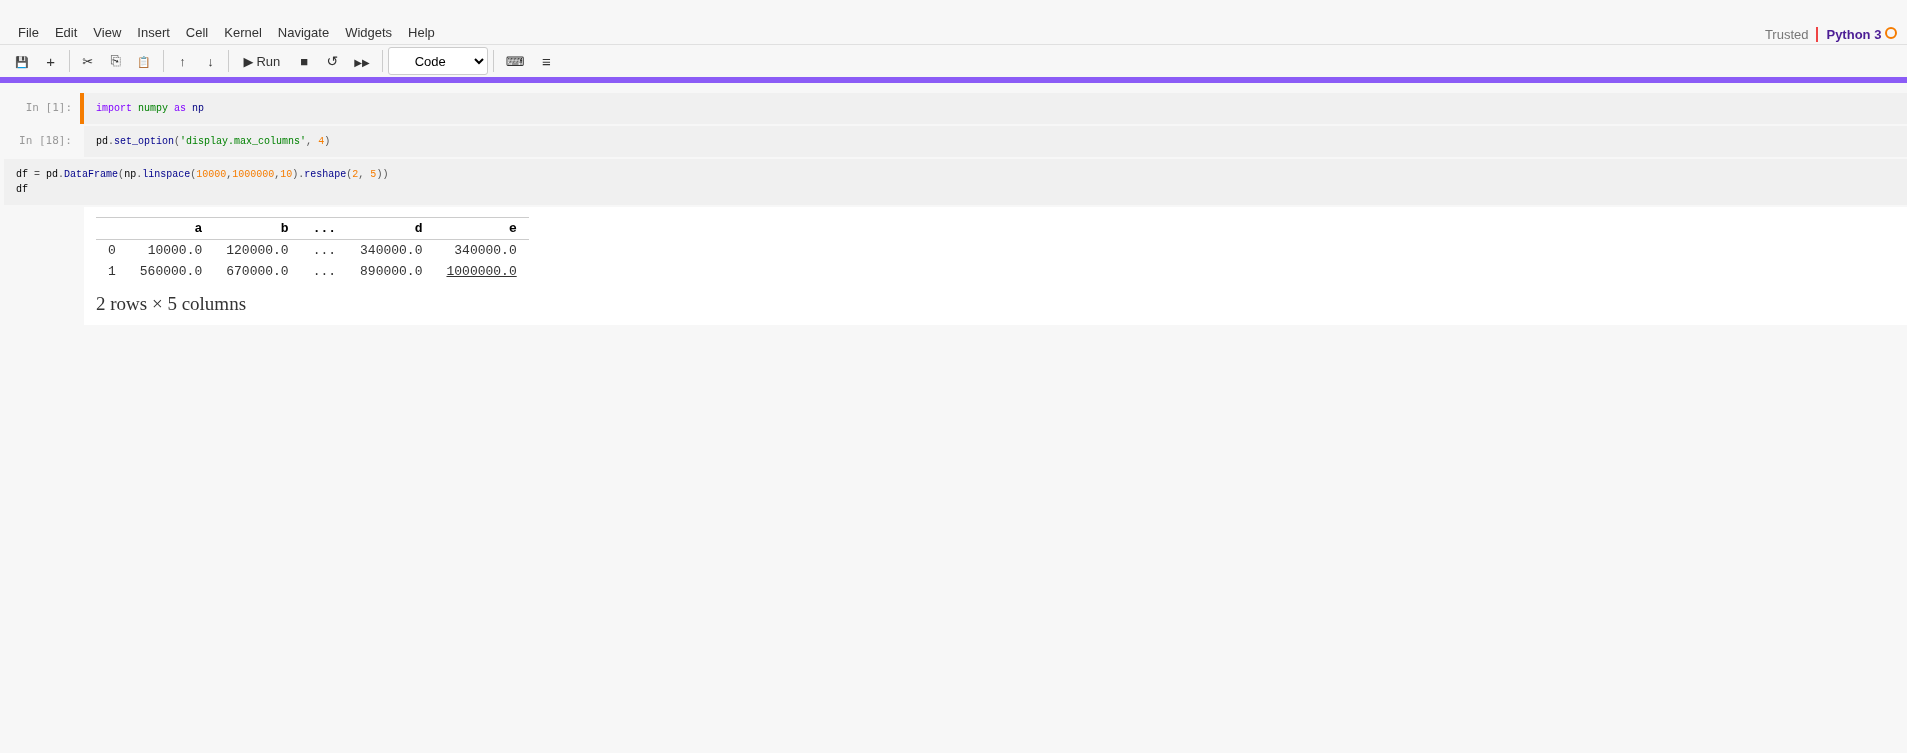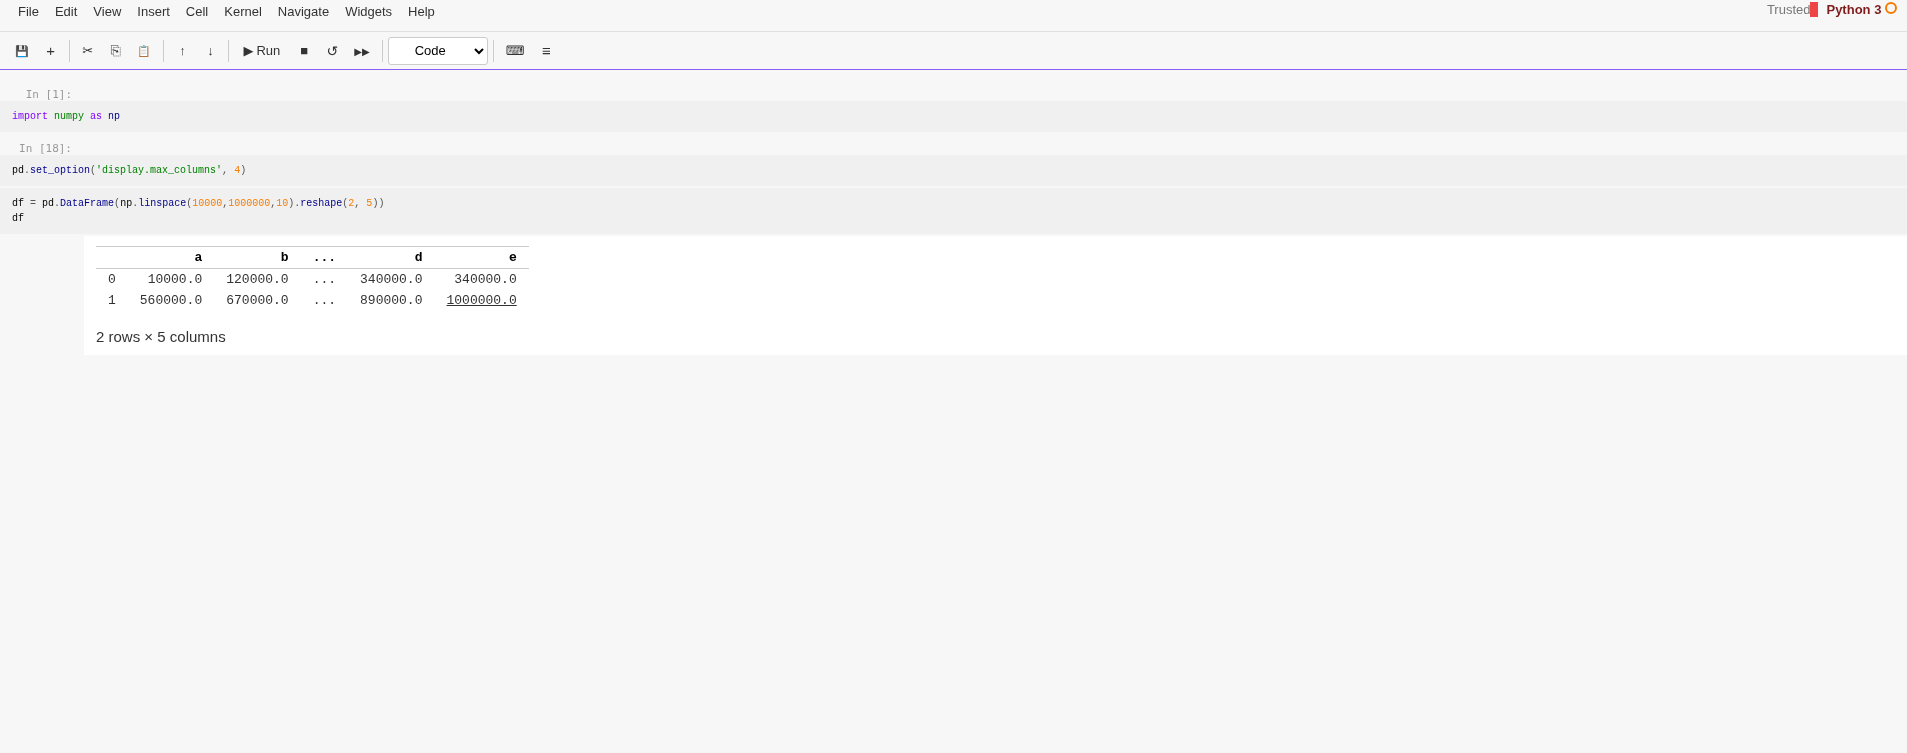--- a/index.html
+++ b/index.html
@@ -6,61 +6,62 @@
     body {
       font-family: -apple-system, BlinkMacSystemFont, "Segoe UI", Helvetica, Arial, sans-serif;
       background: #fff;
       color: #333;
       font-size: 13px;
     }
 
     
     #menubar {
       display: flex;
-      align-items: flex-start;
+      align-items: flex-end;
       padding: 2px 10px;
       border-bottom: 1px solid #e0e0e0;
       background: #f7f7f7;
-      height: 32px;
+      height: 45px;
     }
     .menu-item {
       padding: 2px 8px;
       cursor: pointer;
       font-size: 13px;
       color: #333;
     }
 
     
     #kernel-indicator {
       margin-left: auto;
       display: flex;
       align-items: center;
+      gap: 8px;
       font-size: 13px;
     }
     .trusted-text { color: #777; }
     .kernel-name {
-      color: #7f1d1d;
+      color: #4c1d95;
       font-weight: 600;
-      border-left: 8px solid #ef4444;
+      border-left: 2px solid #ef4444;
       padding-left: 8px;
     }
     .kernel-circle {
       width: 12px;
       height: 12px;
       border-radius: 50%;
       border: 2px solid #f57c00;
       display: inline-block;
     }
 
     
     #toolbar {
       display: flex;
       align-items: center;
       padding: 3px 8px;
-      border-bottom: 1px solid #8b5cf6;
+      border-bottom: 6px solid #8b5cf6;
       background: #f7f7f7;
       height: 38px;
       gap: 2px;
     }
     .toolbar-btn {
       background: none;
       border: 1px solid transparent;
       border-radius: 3px;
       padding: 3px 6px;
       cursor: pointer;
@@ -97,21 +98,20 @@
       background: #f7f7f7;
       min-height: calc(100vh - 70px);
       padding: 10px 0;
     }
 
     
     .cell {
       display: flex;
       margin-bottom: 2px;
       position: relative;
-      flex-direction: column;
     }
 
     .cell-left-gutter {
       width: 80px;
       min-width: 80px;
       text-align: right;
       padding-right: 8px;
       padding-top: 8px;
       font-size: 11px;
       color: #999;
@@ -171,24 +171,24 @@
       text-align: right;
       padding: 3px 12px;
       color: #333;
     }
     .df-table tr:first-child th { border-top: 1px solid #ccc; }
     .df-table .ellipsis { text-align: center; }
 
     .link-cell { color: #1a0dab; text-decoration: underline; }
 
     .df-summary {
-      font-family: Liberation Sans, sans-serif;
-      font-size: 15px;
-      color: #333;
-      margin-top: 17px;
+      font-family: Liberation Serif, serif;
+      font-size: 19px;
+      color: #333;
+      margin-top: 11px;
     }
 
     
     .play-icon::before { content: "▶"; }
     .stop-icon::before { content: "■"; }
     .refresh-icon::before { content: "↺"; font-size: 14px; }
     .ff-icon::before { content: "▶▶"; font-size: 10px; }
     .up-icon::before { content: "↑"; }
     .down-icon::before { content: "↓"; }
     .cut-icon::before { content: "✂"; }

